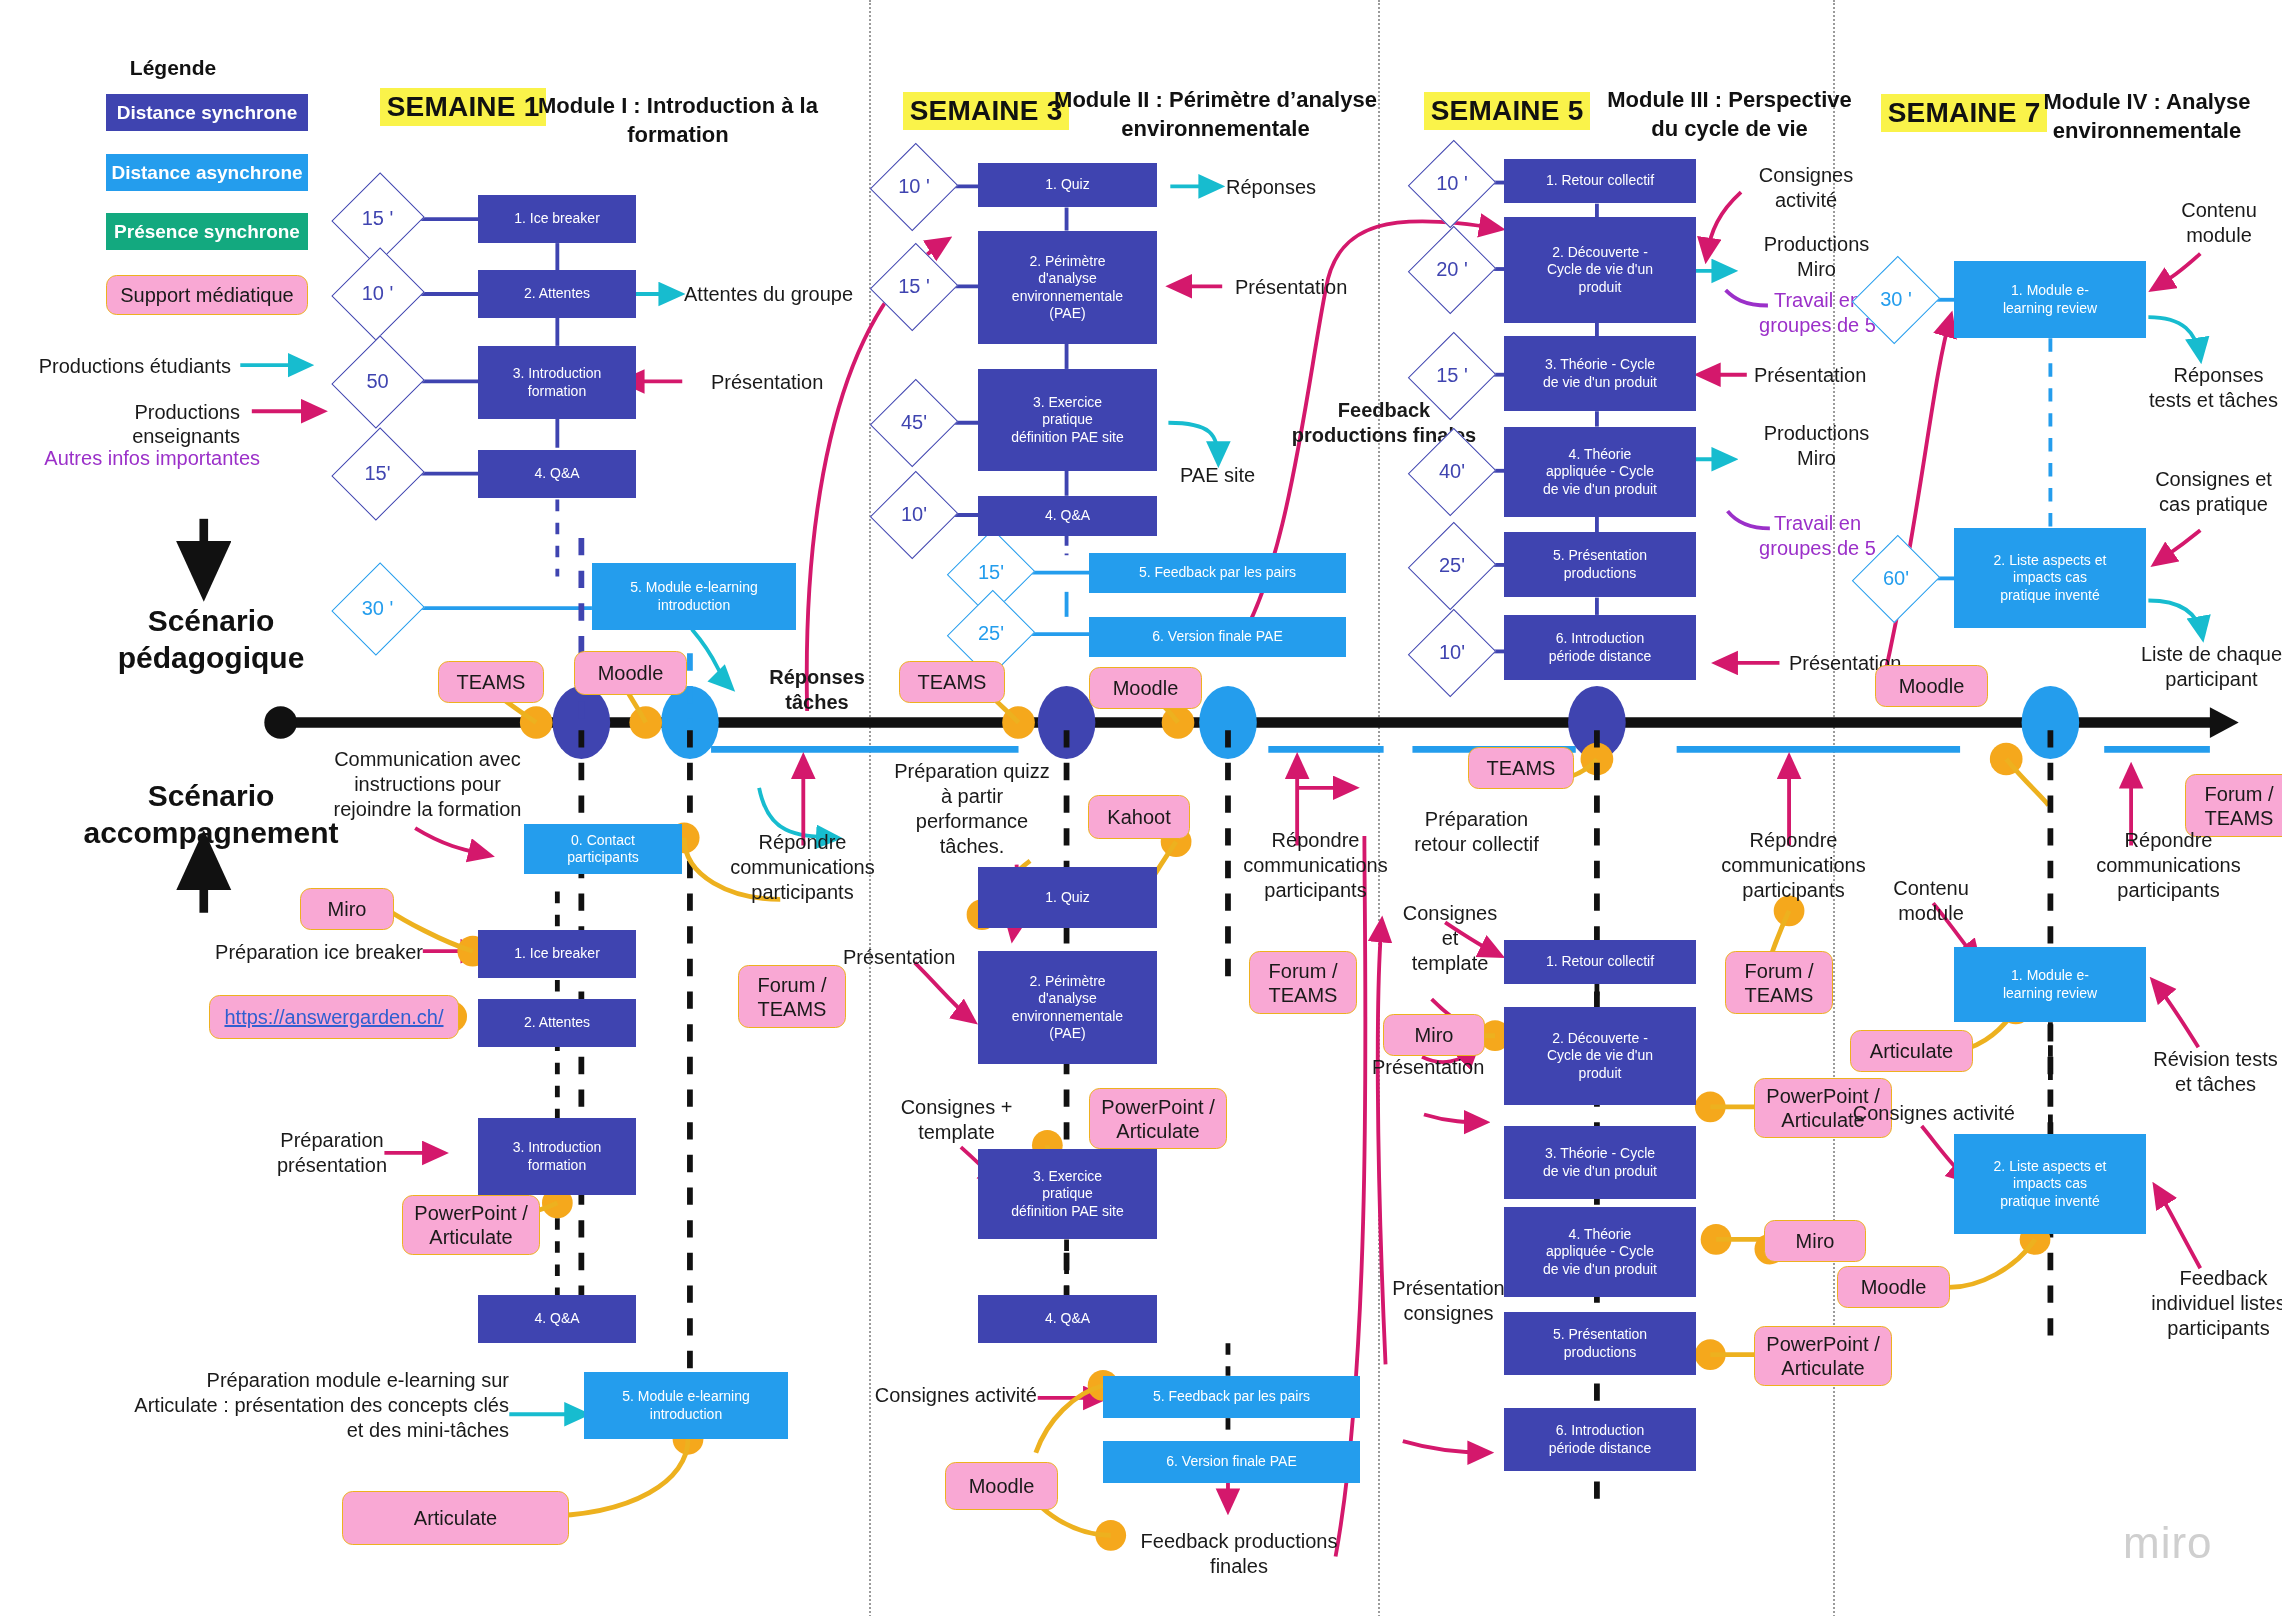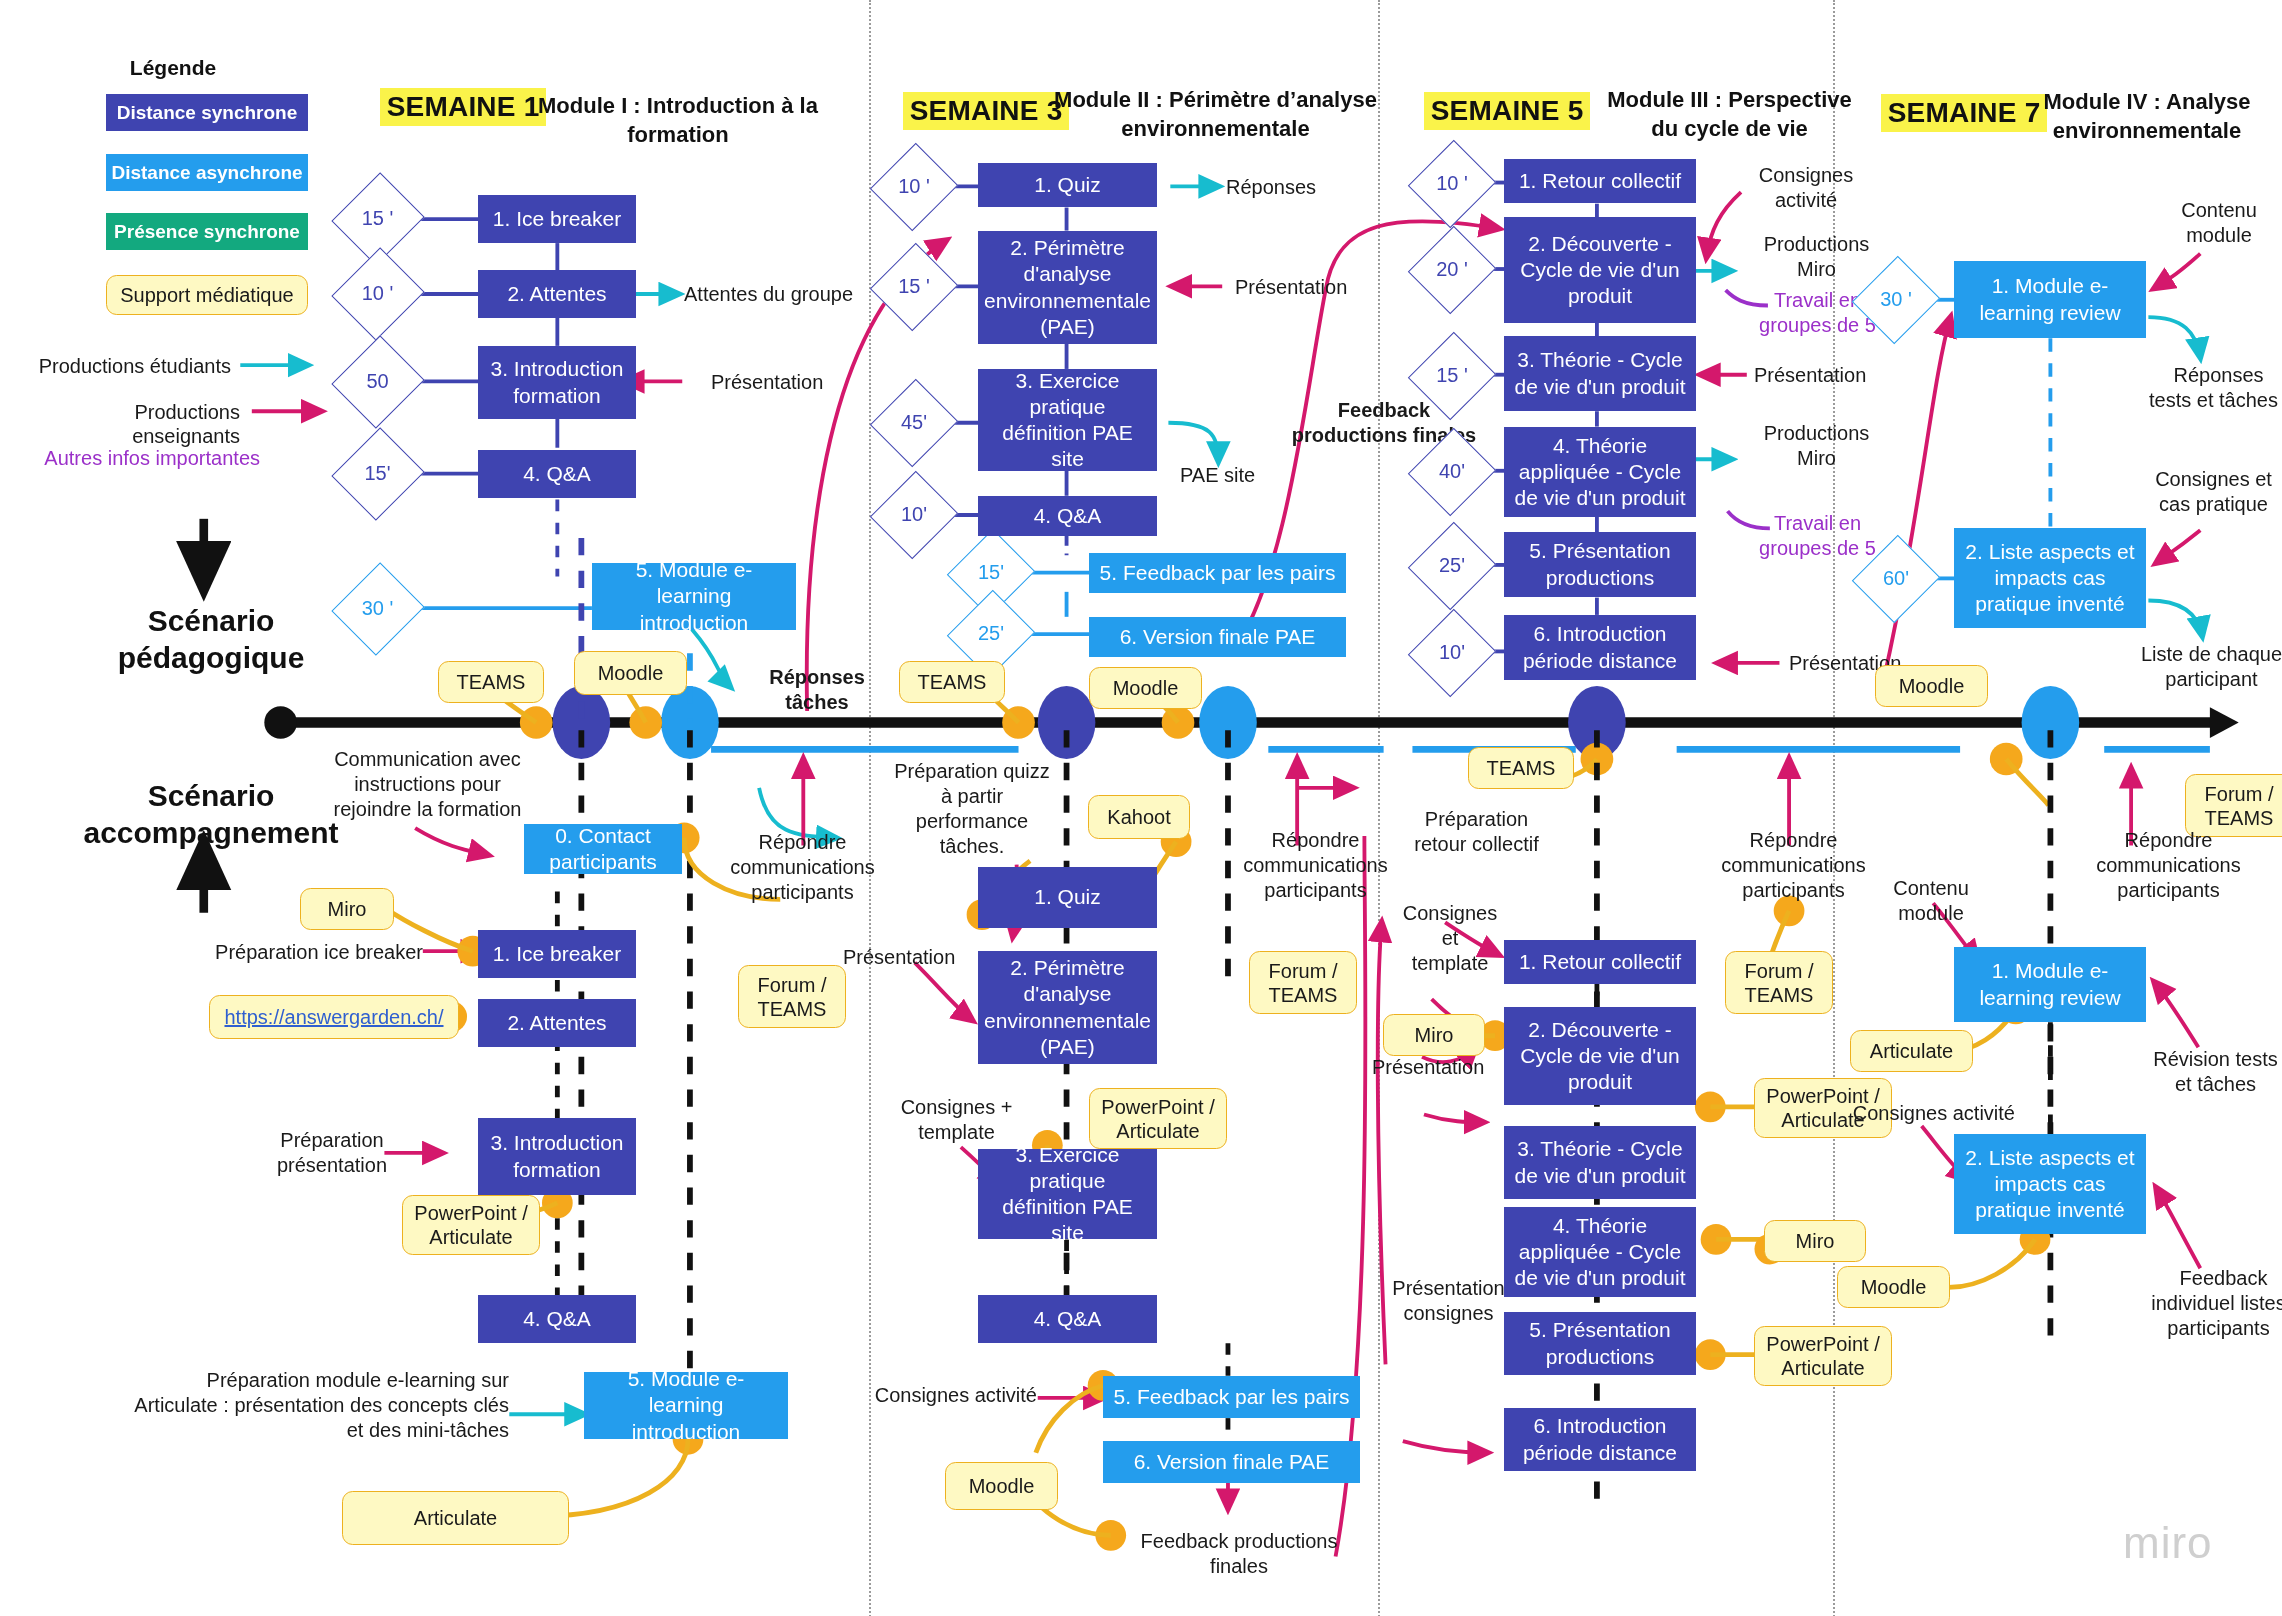--- a/index.html
+++ b/index.html
@@ -11,35 +11,35 @@
 
   
   .sep{position:absolute;top:0;width:0;border-left:2.9px dotted #8a8a8a;opacity:.85;}
 
   
   .weeklbl{position:absolute;font-weight:bold;font-size:28px;color:#111;background:#FAF34A;padding:2.9px 6.7px;letter-spacing:0.2px;white-space:nowrap;}
   .modtitle{position:absolute;font-weight:bold;font-size:22px;color:#111;line-height:1.3;}
 
   
   .box{position:absolute;display:flex;align-items:center;justify-content:center;text-align:center;
-       color:#fff;font-size:21px;line-height:1.25;padding:3.8px 7.7px;box-sizing:border-box;}
+       color:#fff;font-size:14px;line-height:1.25;padding:3.8px 7.7px;box-sizing:border-box;}
   .box.sync{background:#3f44b0;}
   .box.async{background:#249ded;}
 
   
   .diam{position:absolute;display:flex;align-items:center;justify-content:center;}
   .diam .sq{position:absolute;left:50%;top:50%;width:100%;height:100%;transform:translate(-50%,-50%) rotate(45deg);
             border:1.9px solid #3f44b0;background:#fff;box-sizing:border-box;}
   .diam .lab{position:relative;z-index:2;font-size:20px;color:#3f44b0;}
   .diam.blue .sq{border-color:#249ded;}
   .diam.blue .lab{color:#249ded;}
 
   
   .pill{position:absolute;display:flex;align-items:center;justify-content:center;text-align:center;
-        border:1.9px solid #edb11f;border-radius:10.6px;background:#fef9c3;color:#1a1a1a;font-size:20px;
+        border:1.9px solid #edb11f;border-radius:10.6px;background:#f9a8d4;color:#1a1a1a;font-size:20px;
         line-height:1.2;padding:3.8px 9.6px;box-sizing:border-box;}
   .pill.link{color:#2f5fd0;justify-content:center;}
   .pill.link u{color:#2f5fd0;}
 
   
   .swatch{position:absolute;display:flex;align-items:center;justify-content:center;color:#fff;
           font-weight:bold;font-size:19px;}
   .legend-title{position:absolute;font-weight:bold;font-size:21px;color:#111;}
   svg.ov{position:absolute;left:0;top:0;width:2283px;height:1617px;pointer-events:none;}
 

